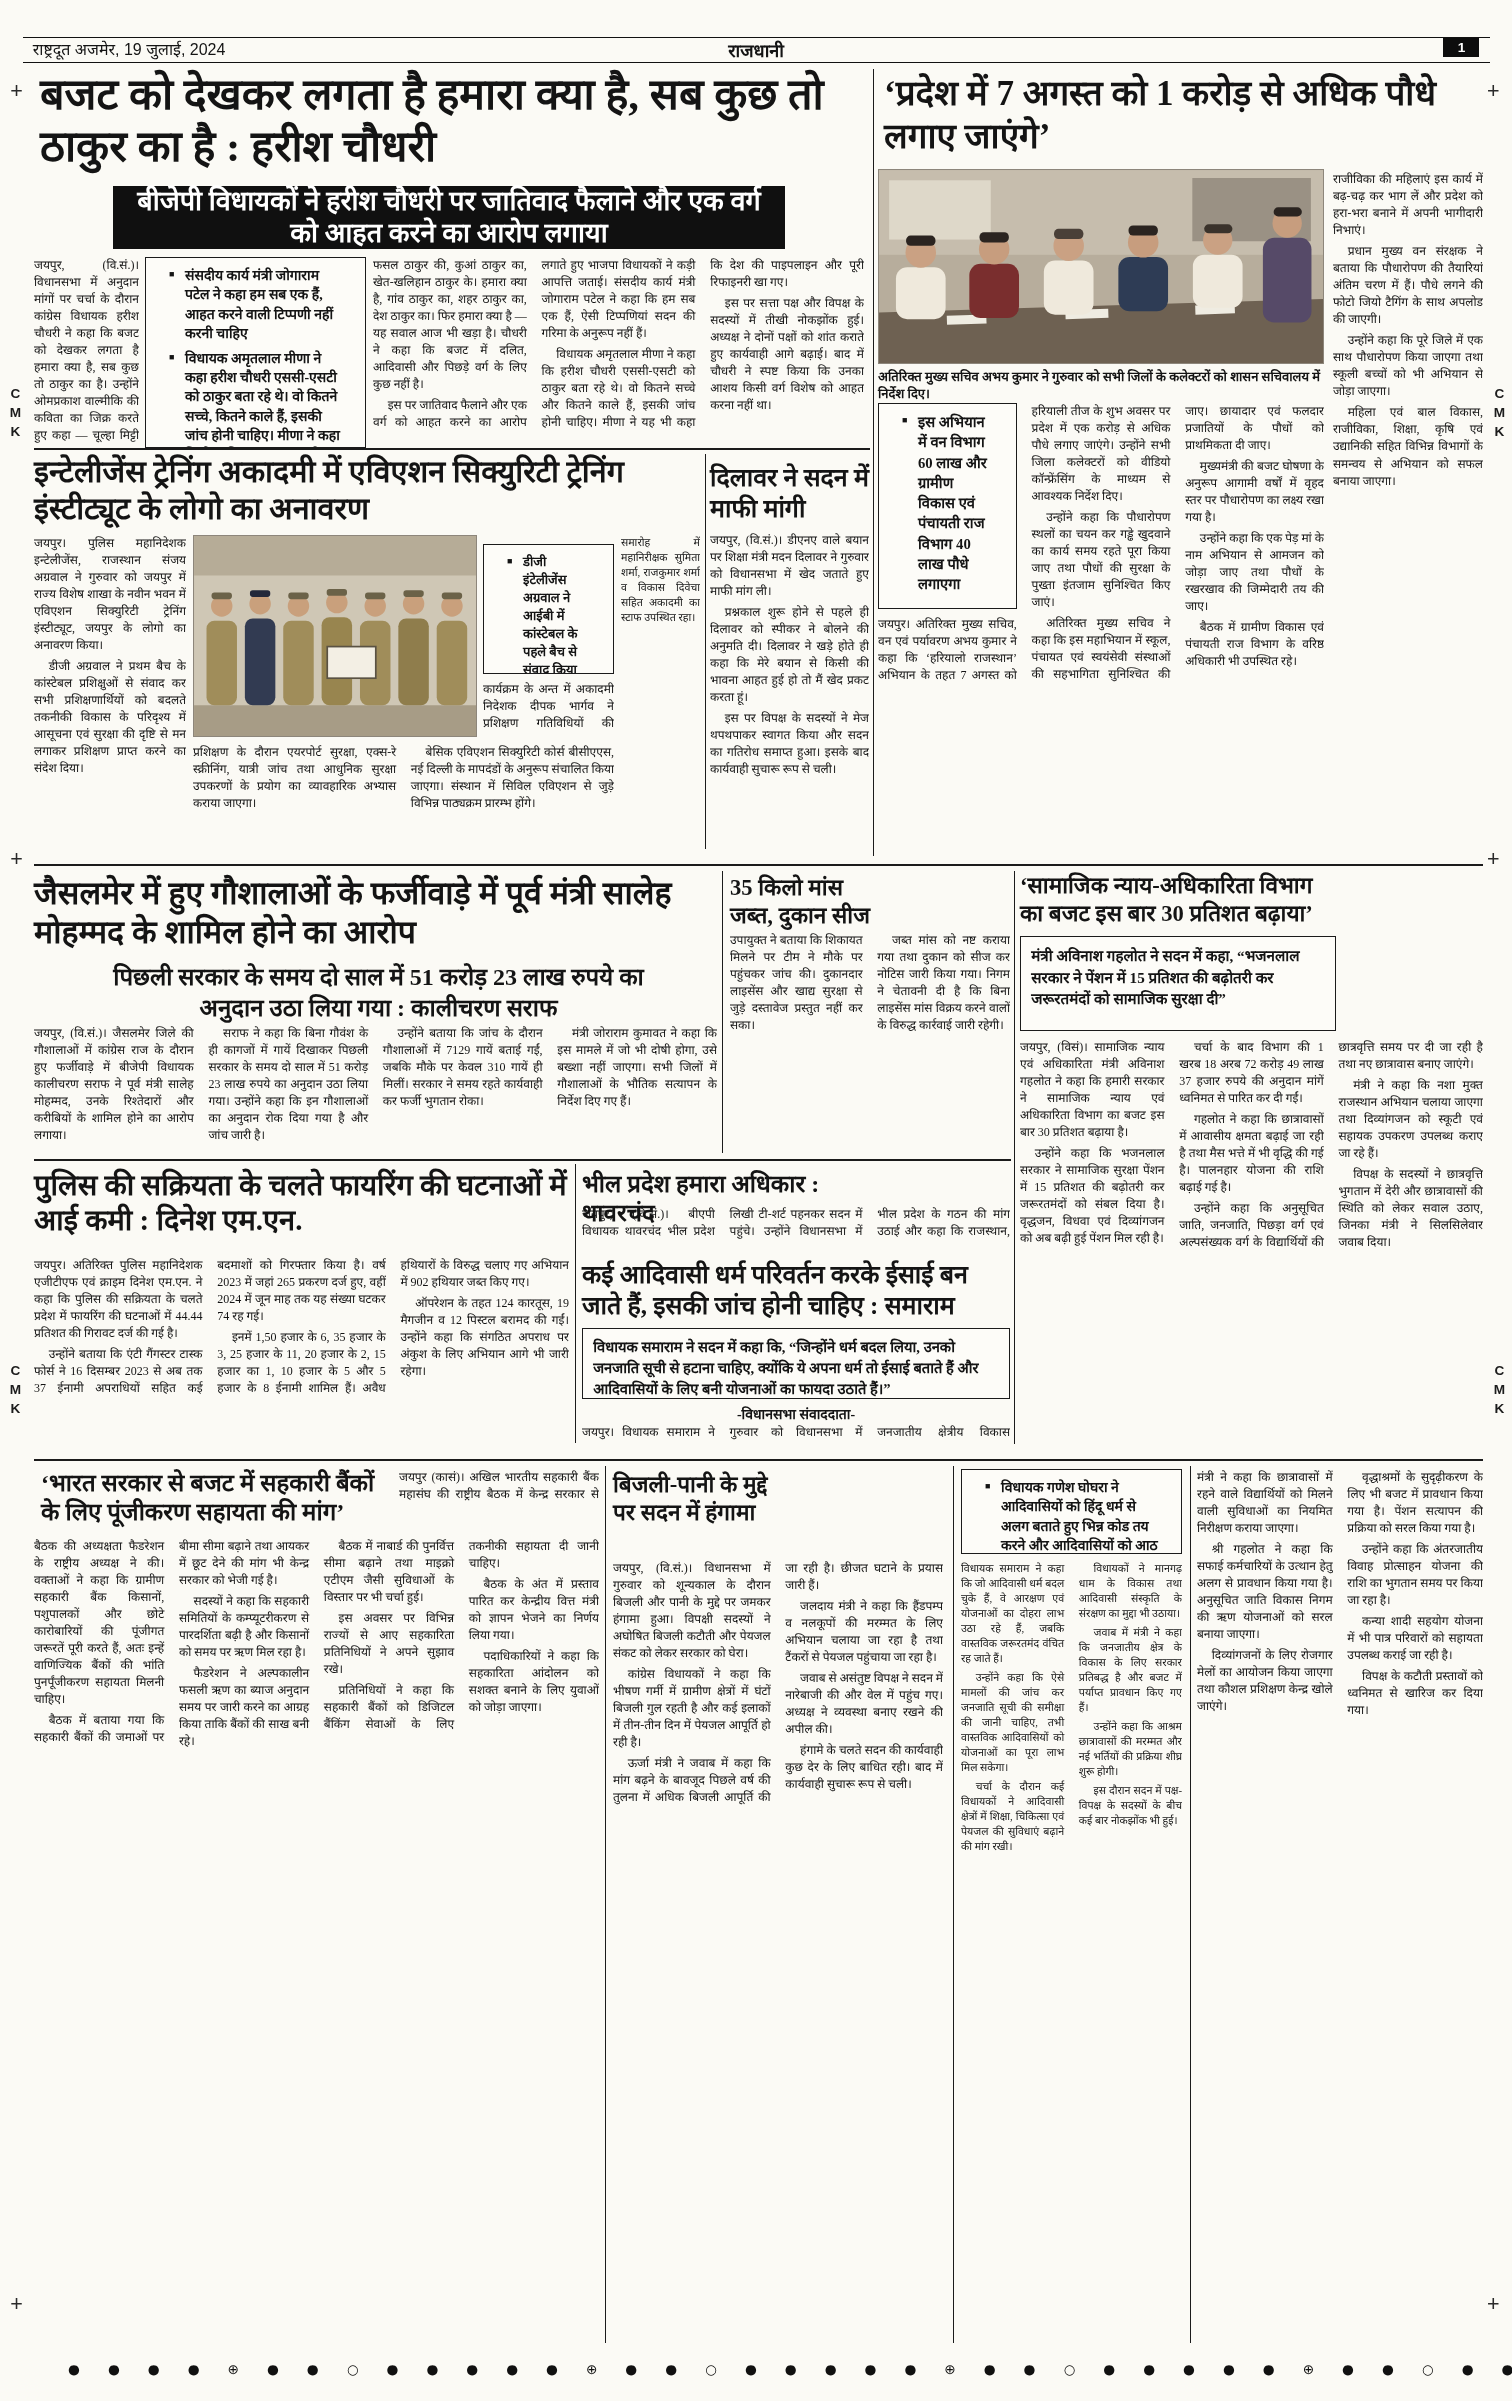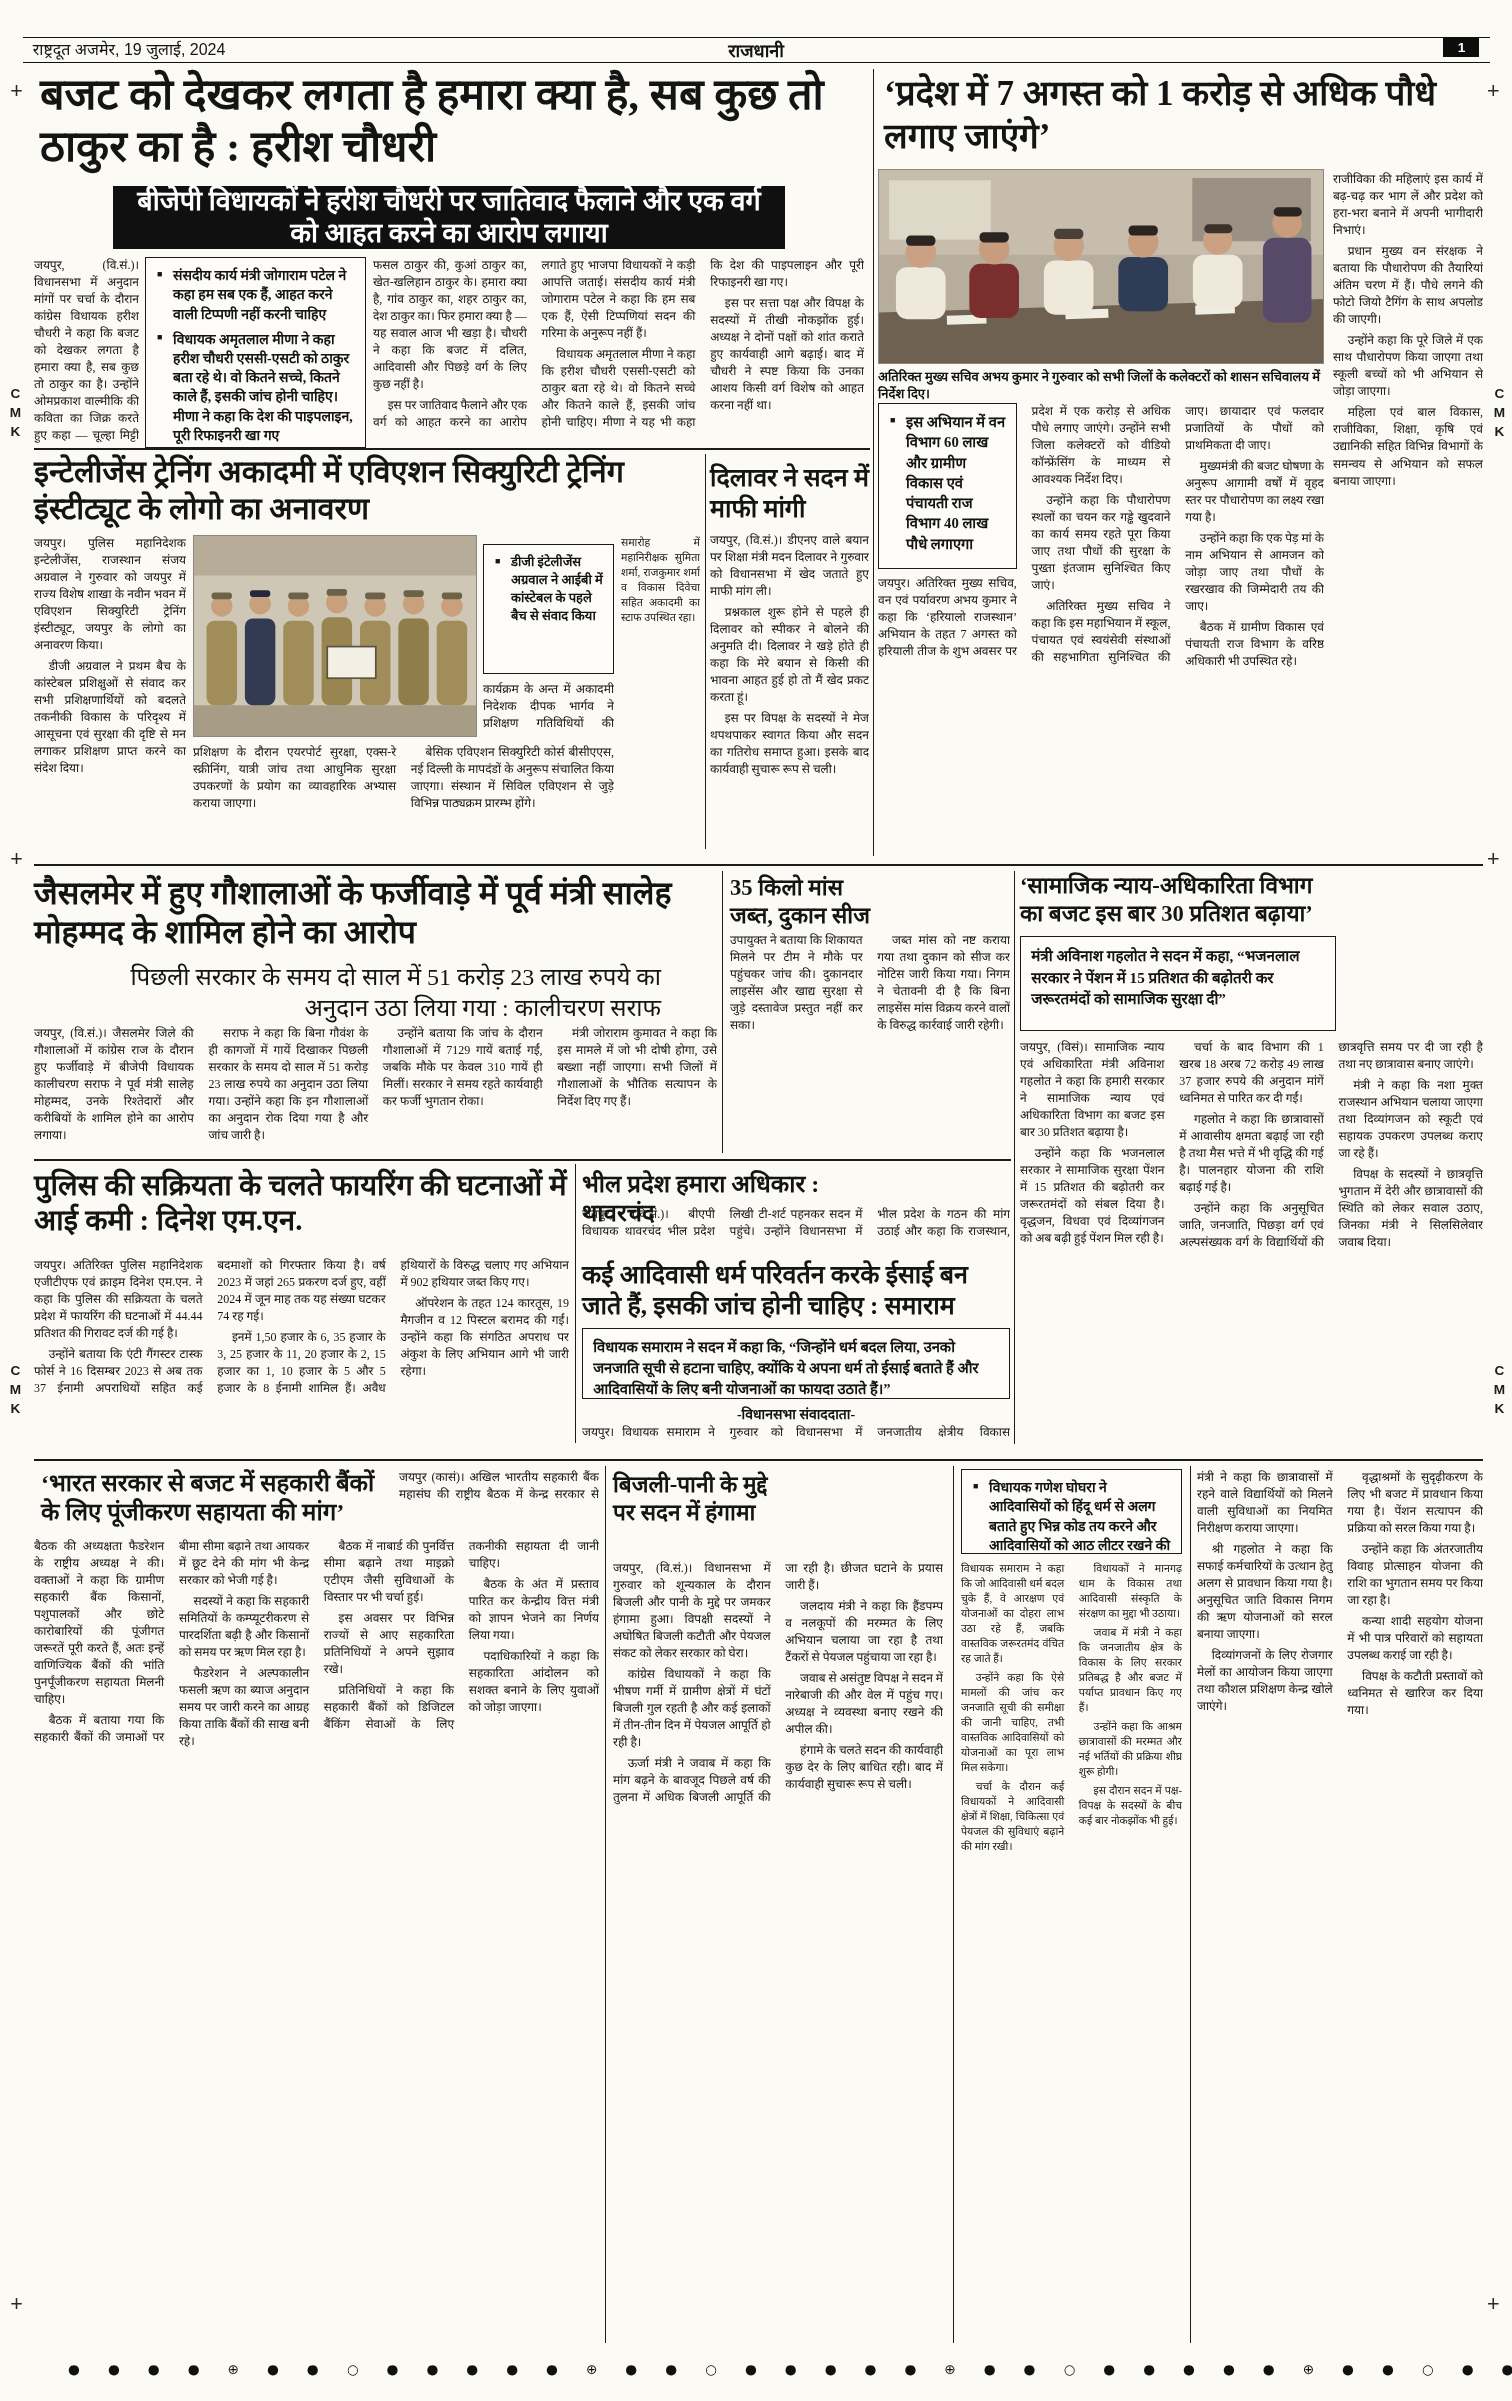--- a/index.html
+++ b/index.html
@@ -3,26 +3,26 @@
 <meta charset="utf-8">
 <style>
   *{margin:0;padding:0;box-sizing:border-box}
   html,body{background:#9a9a9a}
   .page{position:relative;width:1512px;height:2401px;background:#fbfaf5;color:#141414;
         font-family:"Liberation Serif","DejaVu Serif",serif;overflow:hidden}
   .abs{position:absolute}
   .hl{font-weight:bold;text-align:left;line-height:1.22}
   .banner{background:#101010;color:#fff;font-weight:bold;text-align:center;
           display:flex;align-items:center;justify-content:center;line-height:1.18;padding:3.4px 11.3px}
-  .subhead{font-weight:normal;text-align:right;line-height:1.3}
+  .subhead{font-weight:bold;text-align:center;line-height:1.3}
   .body-cols{font-size:12px;line-height:1.42;text-align:justify;overflow:hidden;column-gap:14.7px;column-fill:balance}
   .body-cols p{margin:0 0 4px;text-indent:14.7px}
   .body-cols p:first-child{text-indent:0}
   .small{font-size:10.7px;line-height:1.4}
-  .kbox{border:1.7px solid #1b1b1b;background:#fdfcf8;padding:8px 10px;font-weight:bold;line-height:1.38;overflow:hidden}
+  .kbox{border:1.7px solid #1b1b1b;background:#fdfcf8;padding:8px 22px;font-weight:bold;line-height:1.38;overflow:hidden}
   .kbox p{position:relative;padding-left:17px;margin:0 0 5.6px;text-indent:0;text-align:left}
   .kbox p::before{content:"■";position:absolute;left:1.1px;top:1.7px;font-size:9px}
   .qbox{border:1.7px solid #1b1b1b;background:#fdfcf8;padding:8px 10.2px;font-weight:bold;line-height:1.42;text-align:left;overflow:hidden}
   .hrule{background:#1b1b1b;height:1.7px}
   .vrule{background:#1b1b1b;width:1.1px}
   .photo{background:#b9b0a2;overflow:hidden;border:0.6px solid #8d867b}
   .caption{font-size:13px;font-weight:bold;line-height:1.3;text-align:left}
   .masthead{border-top:1.1px solid #111;border-bottom:1.1px solid #111;display:flex;align-items:flex-start;
             font-family:"Liberation Sans","DejaVu Sans",sans-serif;font-size:16px}
   .mh-center{position:absolute;left:50%;transform:translateX(-50%);font-weight:bold;font-size:18px}

